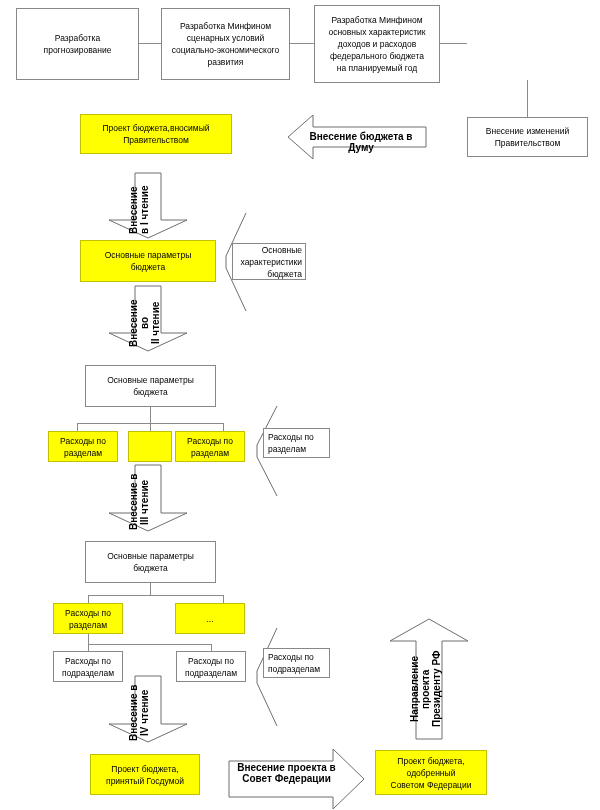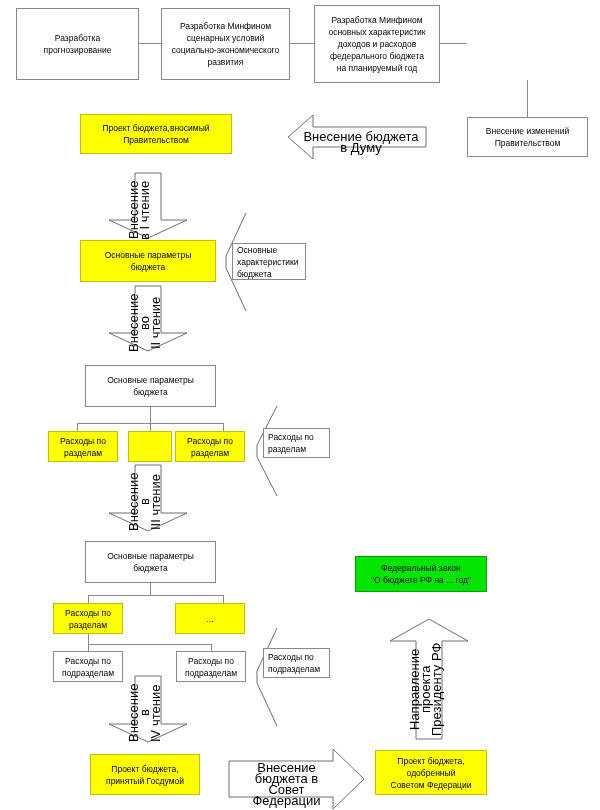--- a/index.html
+++ b/index.html
@@ -42,26 +42,27 @@
   .line.h{height:1px;}
   .line.v{width:1px;}
 
   
   .blockarrow{
     position:absolute;
   }
   .blockarrow svg{display:block;}
   .arrowlabel{
     position:absolute;
-    font-size:13px;
+    font-size:10px;
     line-height:11px;
     color:#000;
     text-align:center;
     white-space:pre-line;
     pointer-events:none;
+    font-weight:bold;
   }
   .arrowlabel.vert{
     writing-mode:vertical-rl;
     transform:rotate(180deg);
   }
   
   .callout{position:absolute;}
   .callout svg{display:block;}
 </style>
 </head>
@@ -127,21 +128,21 @@
     <span class="txt">Основные параметры
 бюджета</span>
   </div>
 
   <div class="callout" style="left:222px;top:212px;width:26px;height:100px;">
     <svg width="26" height="100" viewBox="0 0 26 100">
       <path d="M24,1 L4,44 L4,56 L24,99" fill="none" stroke="#6e6e6e" stroke-width="1"></path>
     </svg>
   </div>
   <div class="box white" style="left:232px;top:243px;width:74px;height:37px;justify-content:flex-start;text-align:left;padding-left:4px;">
-    <span class="txt" style="text-align:left;">Основные
+    <span class="txt" style="text-align:right;">Основные
 характеристики
 бюджета</span>
   </div>
 
   <div class="blockarrow" style="left:107px;top:285px;width:82px;height:67px;">
     <svg width="82" height="67" viewBox="0 0 82 67">
       <polygon points="28,1 54,1 54,48 80,48 41,66 2,48 28,48" fill="#ffffff" stroke="#6e6e6e" stroke-width="1"></polygon>
     </svg>
   </div>
   <div class="arrowlabel vert" style="left:128px;top:293px;height:60px;width:24px;">Внесение во
@@ -241,35 +242,31 @@
   <div class="box yellow" style="left:90px;top:754px;width:110px;height:41px;">
     <span class="txt">Проект бюджета,
 принятый Госдумой</span>
   </div>
 
   <div class="blockarrow" style="left:228px;top:748px;width:137px;height:62px;">
     <svg width="137" height="62" viewBox="0 0 137 62">
       <polygon points="1,13 105,13 105,1 136,31 105,61 105,49 1,49" fill="#ffffff" stroke="#6e6e6e" stroke-width="1"></polygon>
     </svg>
   </div>
-  <div class="arrowlabel" style="left:234px;top:762px;width:105px;text-align:center;">Внесение бюджета в
+  <div class="arrowlabel" style="left:234px;top:762px;width:105px;text-align:center;">Внесение проекта в
 Совет Федерации</div>
 
   <div class="box yellow" style="left:375px;top:750px;width:112px;height:45px;">
     <span class="txt">Проект бюджета,
 одобренный
 Советом Федерации</span>
   </div>
 
   <div class="blockarrow" style="left:388px;top:618px;width:82px;height:122px;">
     <svg width="82" height="122" viewBox="0 0 82 122">
       <polygon points="41,1 80,23 54,23 54,121 28,121 28,23 2,23" fill="#ffffff" stroke="#6e6e6e" stroke-width="1"></polygon>
     </svg>
   </div>
   <div class="arrowlabel vert" style="left:409px;top:640px;height:98px;width:24px;">Направление проекта
 Президенту РФ</div>
 
-  <div class="box green" style="left:355px;top:556px;width:132px;height:36px;">
-    <span class="txt">Федеральный закон
-"О бюджете РФ на ... год"</span>
-  </div>
 
 </div>
 
 </body></html>

